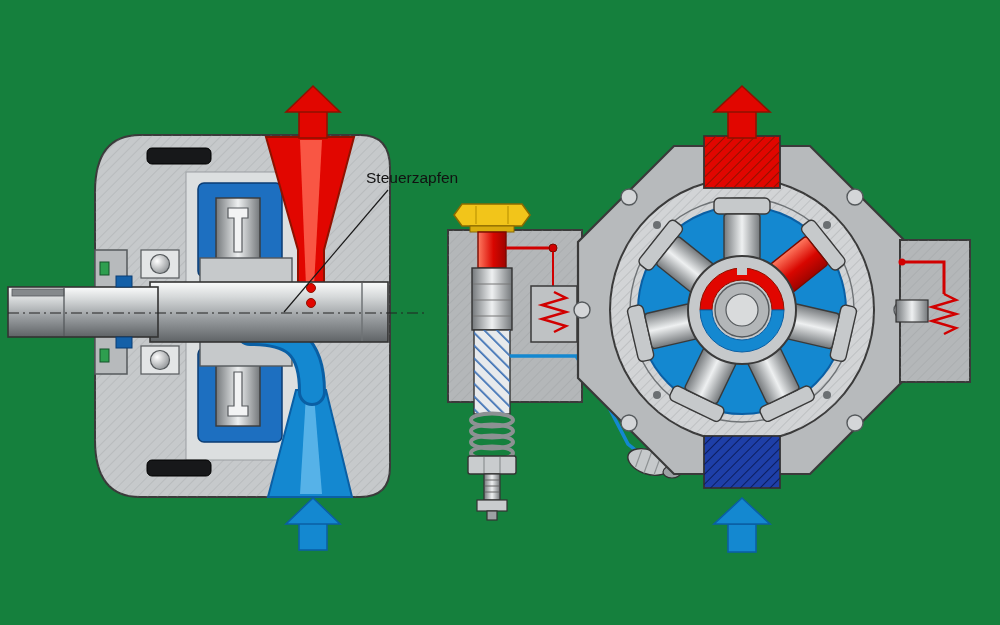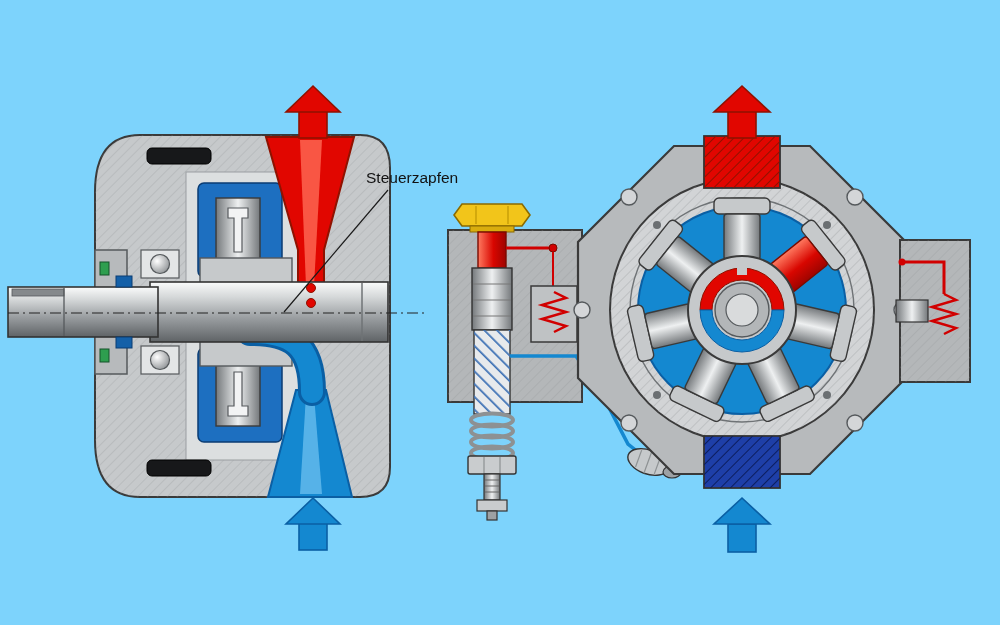--- a/index.html
+++ b/index.html
@@ -1,16 +1,16 @@
 <!DOCTYPE html>
 <html><head>
 <meta charset="utf-8">
 <style>
   html,body{margin:0;padding:0;background:#ffffff;}
-  .stage{position:relative;width:1000px;height:625px;background:#7dd3fc;overflow:hidden;
+  .stage{position:relative;width:1000px;height:625px;background:#15803d;overflow:hidden;
          font-family:"Liberation Sans", sans-serif;}
   svg{display:block;}
   text.callout{font-family:"Liberation Sans", sans-serif;font-size:15.5px;fill:#111;}
 </style>
 </head>
 <body>
 
 <div class="stage">
 <svg width="1000" height="625" viewBox="0 0 1000 625" xmlns="http://www.w3.org/2000/svg">
   <defs>

